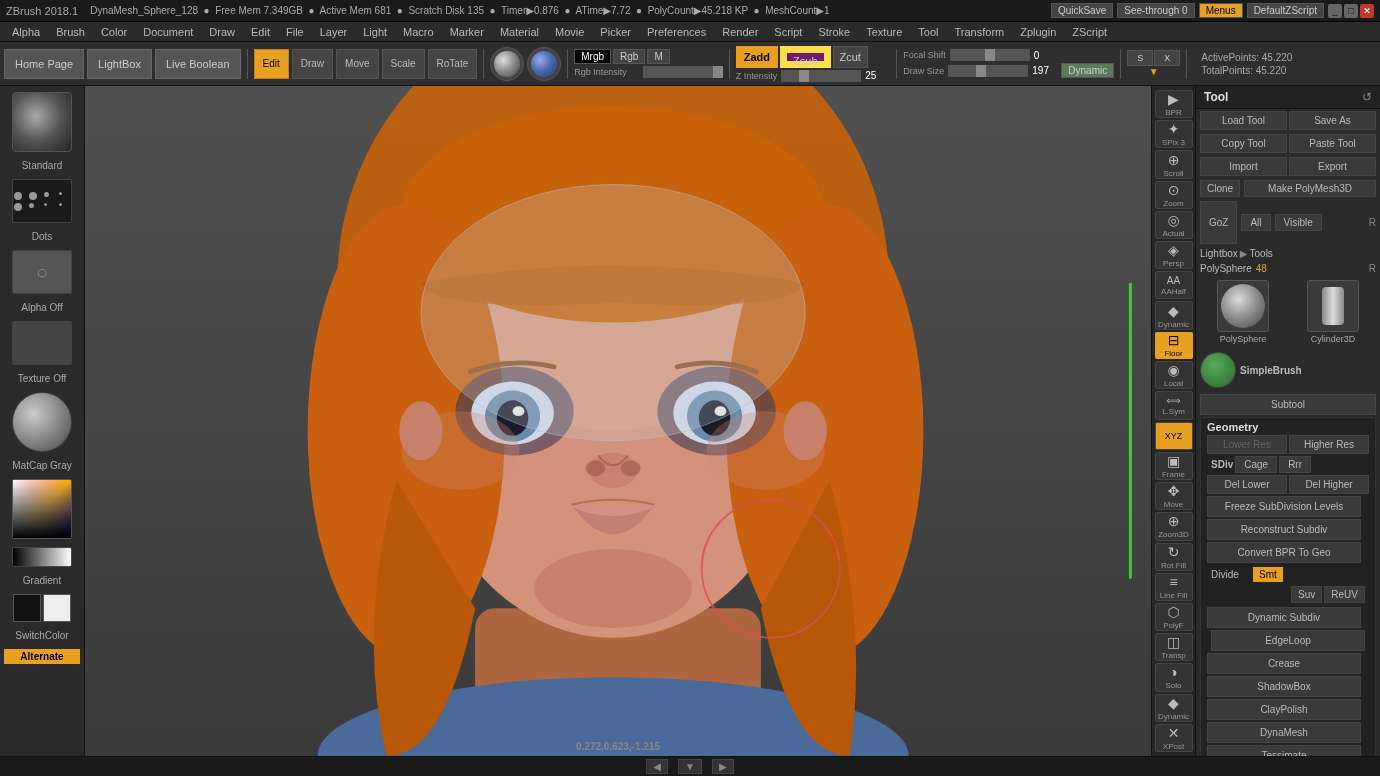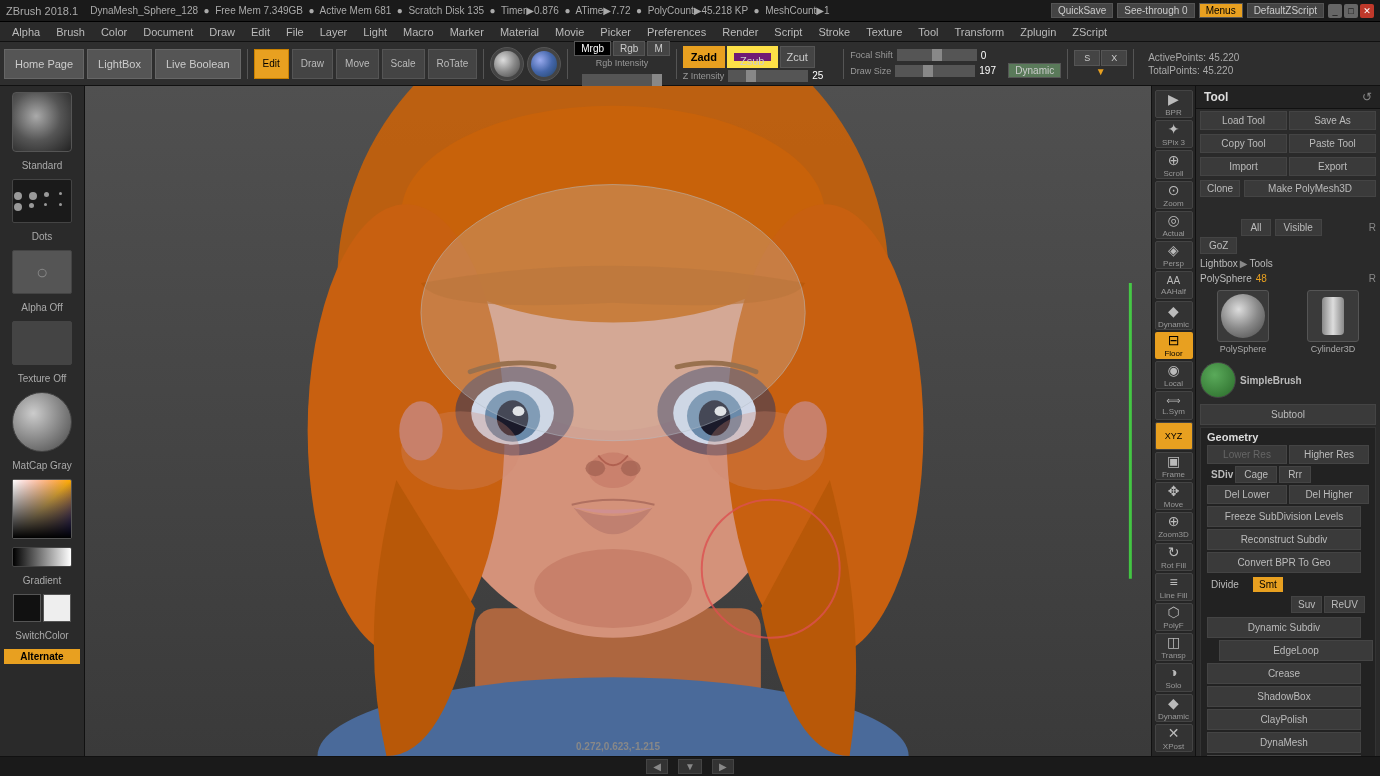--- a/index.html
+++ b/index.html
@@ -121,21 +121,21 @@
     .floor-btn .ri-label { color: #000; }
 
     
     ::-webkit-scrollbar { width: 6px; }
     ::-webkit-scrollbar-track { background: #222; }
     ::-webkit-scrollbar-thumb { background: #555; }
     .clone-row { display: flex; align-items: center; gap: 4px; padding: 2px 4px; }
     .clone-btn { background: #3a3a3a; color: #bbb; border: 1px solid #444; padding: 2px 6px; font-size: 10px; cursor: pointer; }
     .make-poly-btn { background: #3a3a3a; color: #bbb; border: 1px solid #444; padding: 2px 6px; font-size: 10px; cursor: pointer; flex: 1; text-align: center; }
     .goz-row { display: flex; align-items: center; gap: 4px; padding: 2px 4px; }
-    .goz-btn { background: #3a3a3a; color: #bbb; border: 1px solid #444; padding: 2px 8px; font-size: 10px; cursor: pointer; margin-top: 36px; }
+    .goz-btn { background: #3a3a3a; color: #bbb; border: 1px solid #444; padding: 15px 8px; font-size: 10px; cursor: pointer; }
     .all-btn { background: #3a3a3a; color: #bbb; border: 1px solid #444; padding: 2px 8px; font-size: 10px; cursor: pointer; }
     .visible-btn { background: #3a3a3a; color: #bbb; border: 1px solid #444; padding: 2px 8px; font-size: 10px; cursor: pointer; }
     .r-label { color: #888; font-size: 10px; margin-left: auto; }
   </style>
 </head>
 <body>
 
 <div class="top-bar">
   <span class="top-bar-title">ZBrush 2018.1</span>
   <span class="top-bar-info">
@@ -212,21 +212,21 @@
   <div class="tb-icon-btn" style="border-radius:50%;">
     <div style="width:26px;height:26px;background:radial-gradient(circle at 35% 35%,#9ae,#46a,#246);border-radius:50%;"></div>
   </div>
   <div class="tb-sep"></div>
   <div style="display:flex;flex-direction:column;gap:2px;">
     <div style="display:flex;gap:2px;">
       <button class="rgb-btn active">Mrgb</button>
       <button class="rgb-btn">Rgb</button>
       <button class="rgb-btn">M</button>
     </div>
-    <div style="display:flex;gap:6px;align-items:center;flex-direction:column;">
+    <div style="display:flex;gap:16px;align-items:center;">
       <span style="color:#999;font-size:9px;">Rgb Intensity</span>
       <input type="range" class="tb-slider" min="0" max="100" value="100" style="">
     </div>
   </div>
   <div class="tb-sep"></div>
   <div style="display:flex;flex-direction:column;gap:2px;">
     <div style="display:flex;gap:2px;">
       <button class="zadd-btn">Zadd</button>
       <button class="zsub-btn">Zsub</button>
       <button class="zcut-btn">Zcut</button>
@@ -576,21 +576,21 @@
         <div style="flex:1;"></div>
       </div>
       <div class="tp-divide-row">
         <div style="flex:1;"></div>
         <button class="tp-suv-btn">Suv</button>
         <button class="tp-reuv-btn">ReUV</button>
       </div>
 
       <button class="tp-full-btn" style="margin:2px 0;">Dynamic Subdiv</button>
 
-      <button class="tp-full-btn" style="margin:2px 12px;">EdgeLoop</button>
+      <button class="tp-full-btn" style="margin:2px 4px;">EdgeLoop</button>
 
       <button class="tp-full-btn" style="margin:2px 0;">Crease</button>
 
       <button class="tp-full-btn" style="margin:2px 0;">ShadowBox</button>
 
       <button class="tp-full-btn" style="margin:2px 0;">ClayPolish</button>
 
       <button class="tp-full-btn" style="margin:2px 0;">DynaMesh</button>
 
       <button class="tp-full-btn" style="margin:2px 0;">Tessimate</button>

